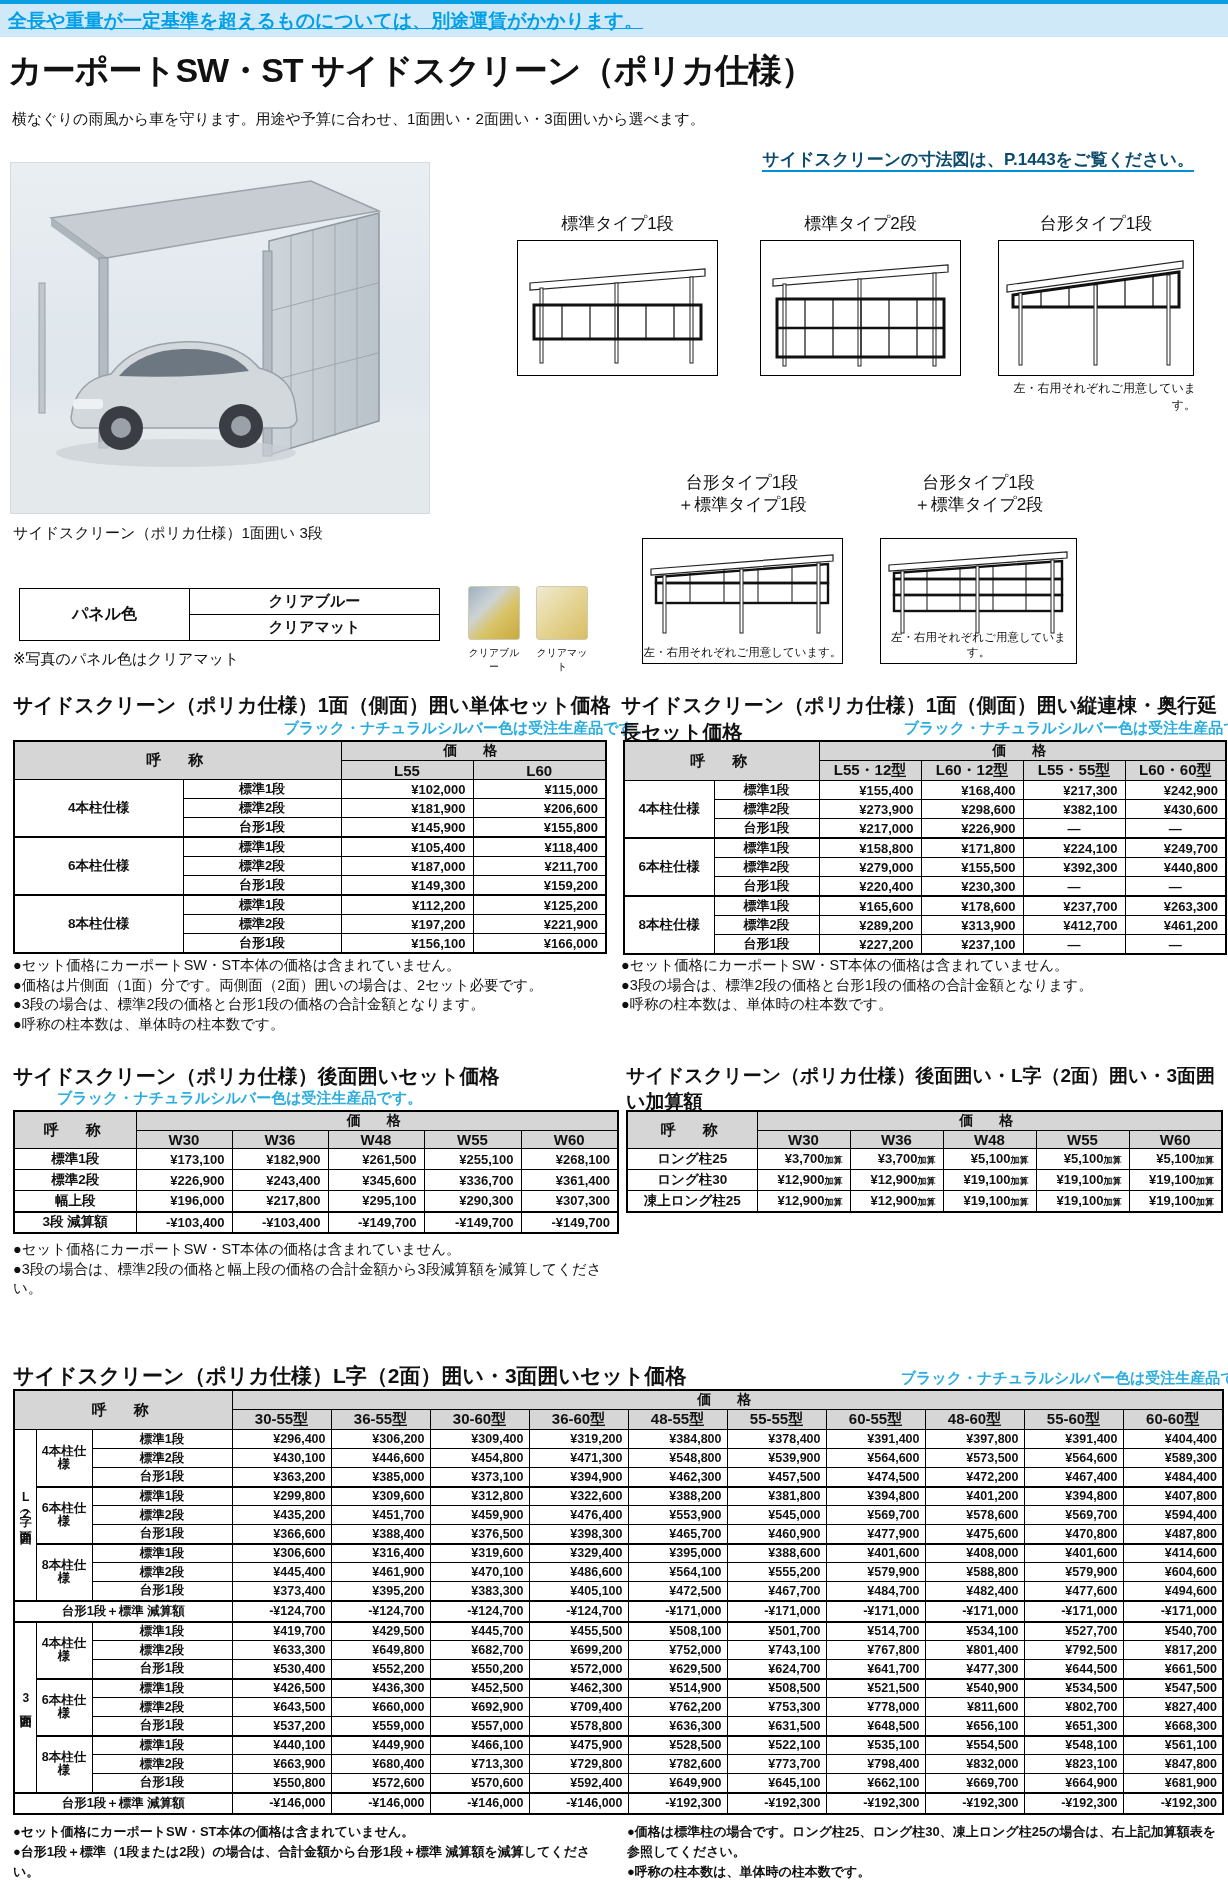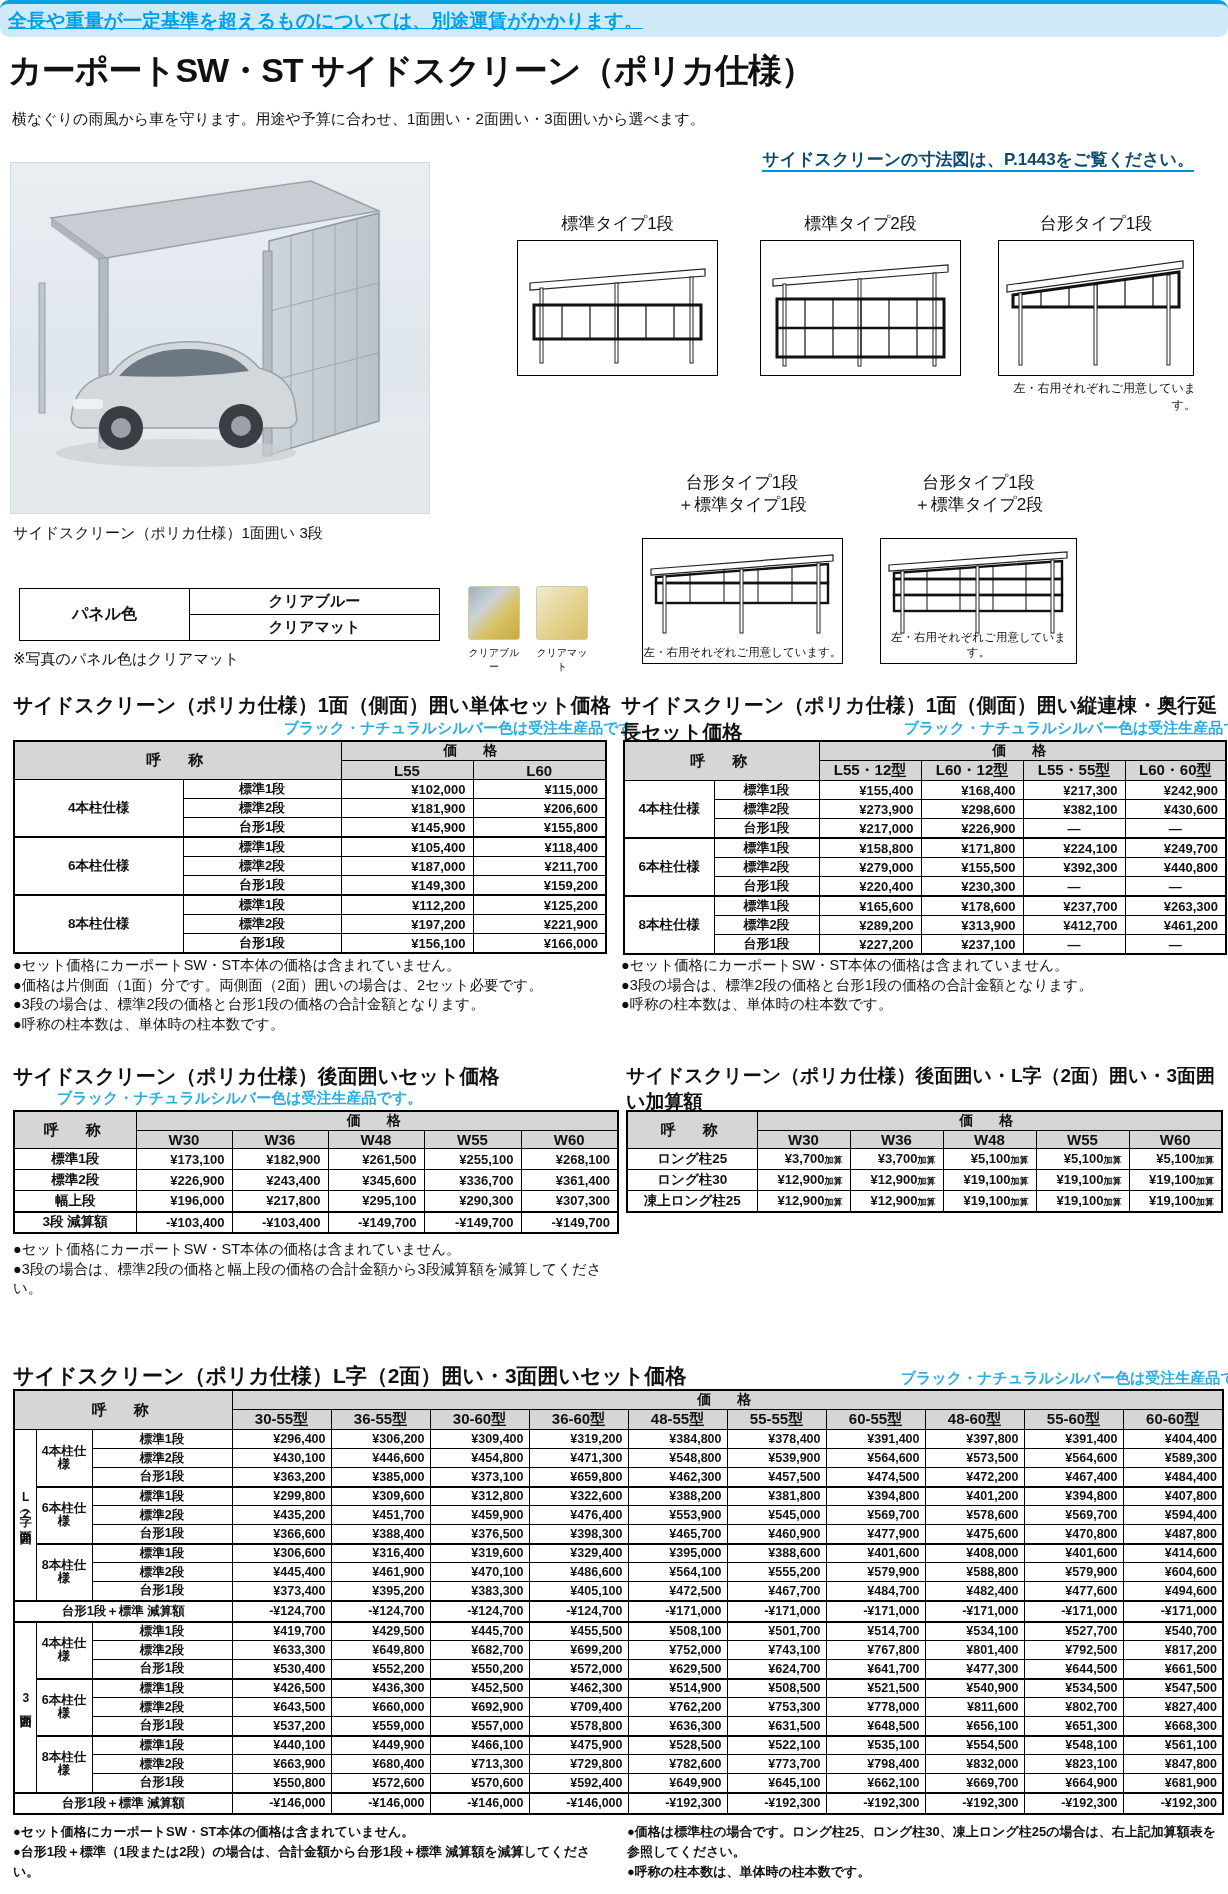--- a/index.html
+++ b/index.html
@@ -1,19 +1,19 @@
 <!DOCTYPE html>
 <html><head>
 <meta charset="utf-8">
 <style>
   html,body{margin:0;padding:0;background:#fff;}
   body{width:1228px;height:1894px;position:relative;font-family:"Liberation Sans","DejaVu Sans",sans-serif;color:#111;overflow:hidden;}
   .abs{position:absolute;}
   
-  .notice{top:0;left:0;width:1228px;height:37px;background:#cfe9f8;border-top:4px solid #0a9fe0;box-sizing:border-box;display:flex;align-items:center;border-radius:9px;}
+  .notice{top:0;left:0;width:1228px;height:37px;background:#cfe9f8;border-top:4px solid #0a9fe0;box-sizing:border-box;display:flex;align-items:center;}
   .notice span{margin-left:8px;font-size:19px;font-weight:bold;color:#00a0e9;text-decoration:underline;}
   .page-title{top:48px;left:8px;font-size:34px;font-weight:bold;letter-spacing:-1px;margin:0;}
   .subtitle{top:110px;left:12px;font-size:15px;}
   .dim-link{top:148px;left:700px;width:494px;text-align:right;font-size:17px;font-weight:bold;color:#0c4a6e;}
   .dim-link b{border-bottom:2px solid #0090d8;padding-bottom:1px;font-weight:bold;}
   
   .photo{top:162px;left:10px;width:420px;height:352px;border:1px solid #d5dade;box-sizing:border-box;}
   .photo-caption{top:524px;left:13px;font-size:15px;}
   
   .dlabel{top:212px;font-size:17px;text-align:center;}
@@ -573,21 +573,21 @@
         <td class="price">¥564,600</td>
         <td class="price">¥573,500</td>
         <td class="price">¥564,600</td>
         <td class="price">¥589,300</td>
       </tr>
       <tr>
         <td class="tname">台形1段</td>
         <td class="price">¥363,200</td>
         <td class="price">¥385,000</td>
         <td class="price">¥373,100</td>
-        <td class="price">¥659,800</td>
+        <td class="price">¥394,900</td>
         <td class="price">¥462,300</td>
         <td class="price">¥457,500</td>
         <td class="price">¥474,500</td>
         <td class="price">¥472,200</td>
         <td class="price">¥467,400</td>
         <td class="price">¥484,400</td>
       </tr>
       <tr class="gsep">
         <td class="gname" rowspan="3">6本柱仕様</td>
         <td class="tname">標準1段</td>

